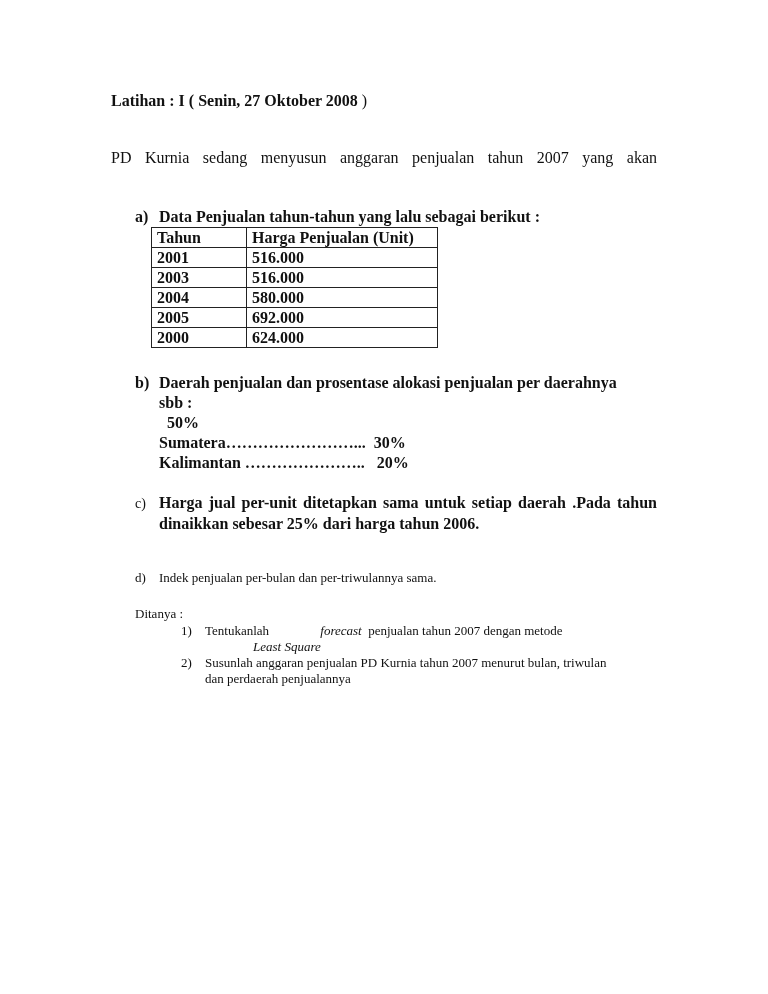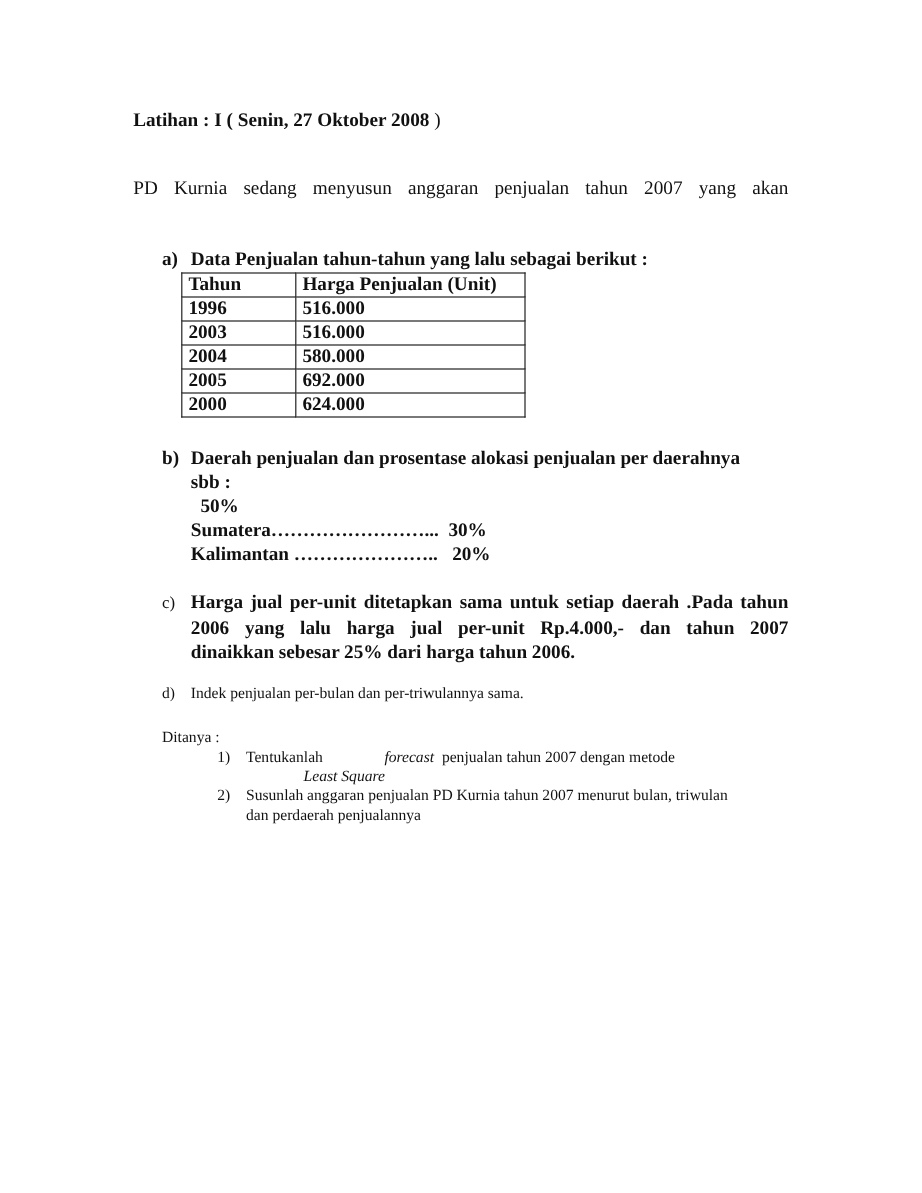--- a/index.html
+++ b/index.html
@@ -55,21 +55,21 @@
   <span class="marker">a)</span><span>Data Penjualan tahun-tahun yang lalu sebagai berikut :</span>
 </div>
 
 <table class="sales">
   <tbody>
       <tr>
     <td class="c1">Tahun</td>
     <td class="c2">Harga Penjualan (Unit)</td>
   </tr>
   <tr>
-    <td>1996</td>
+    <td>2001</td>
     <td>516.000</td>
   </tr>
   <tr>
     <td>2003</td>
     <td>516.000</td>
   </tr>
   <tr>
     <td>2004</td>
     <td>580.000</td>
   </tr>
@@ -97,21 +97,20 @@
   <div class="indent region-row">
     <span class="region-name">Kalimantan …………………..</span>
       <span style="white-space:pre">   20%</span>
   </div>
 </div>
 
 <div class="abs sec-c">
   <span class="marker">c)</span>
   <div class="sec-c-body">
     <span class="jl">Harga jual per-unit ditetapkan sama untuk setiap daerah .Pada tahun</span>
-    <span class="jl">2006 yang lalu harga jual per-unit Rp.4.000,- dan  tahun 2007</span>
     <span>dinaikkan sebesar 25% dari harga tahun 2006.</span>
   </div>
 </div>
 
 <div class="abs sec-d">
   <span class="marker">d)</span><span>Indek penjualan per-bulan dan per-triwulannya sama.</span>
 </div>
 
 <div class="abs ditanya">Ditanya :</div>
 

